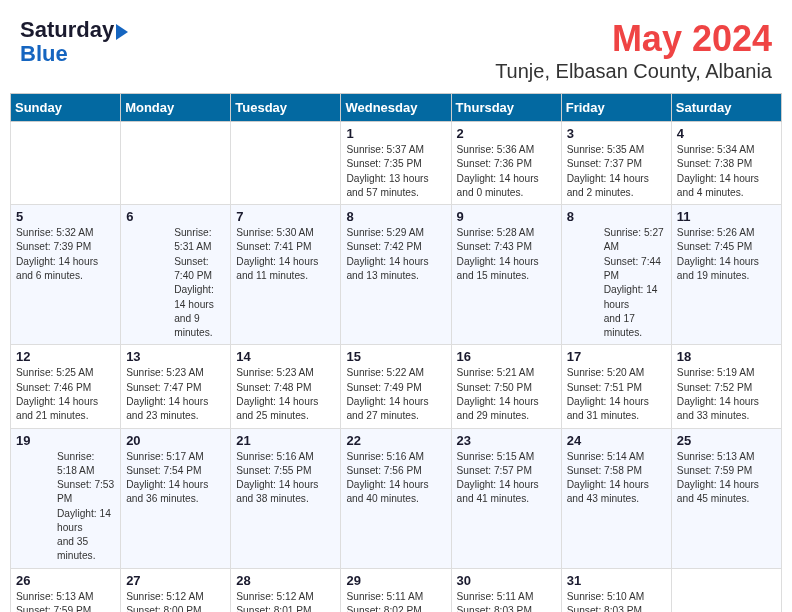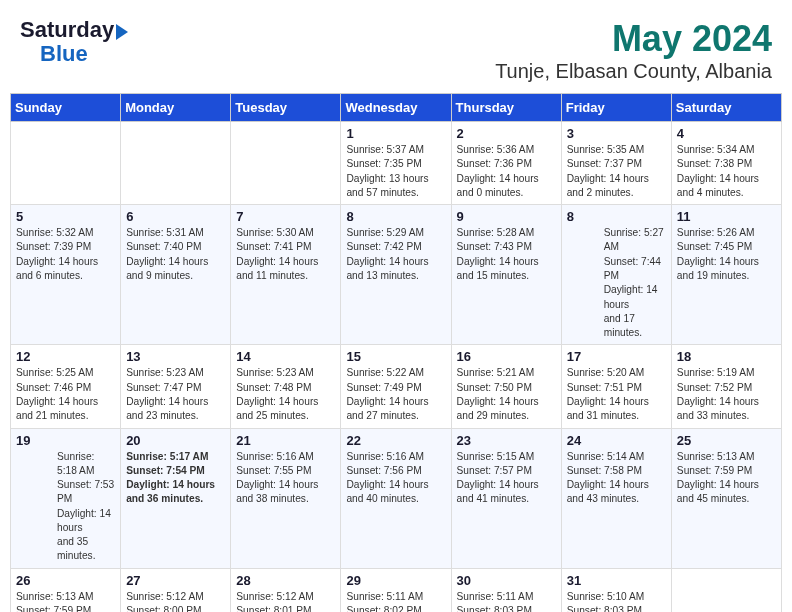--- a/index.html
+++ b/index.html
@@ -19,48 +19,48 @@
     .logo {
       display: flex;
       align-items: center;
     }
     .logo-text {
       font-size: 22px;
       font-weight: bold;
       line-height: 1.1;
     }
     .logo-general { color: #1a1a2e; }
-    .logo-blue { color: #1565c0; margin-left: 20px; }
+    .logo-blue { color: #1565c0; }
     .logo-arrow {
       width: 0; height: 0;
       border-left: 12px solid #1565c0;
       border-top: 8px solid transparent;
       border-bottom: 8px solid transparent;
       margin-left: 2px;
       margin-top: 4px;
     }
     .title-block {
       text-align: right;
     }
     .month-title {
       font-size: 36px;
       font-weight: bold;
-      color: #0f766e;
+      color: #ef4444;
     }
     .location-title {
       font-size: 20px;
       color: #333;
     }
     .calendar {
       width: 100%;
       border-collapse: collapse;
       margin-top: 6px;
     }
     .calendar th {
-      background: #1d4ed8;
+      background: #0369a1;
       color: #fff;
       font-size: 13px;
       font-weight: bold;
       padding: 6px 4px;
       text-align: left;
       border: 1px solid #ccc;
     }
     .calendar td {
       border: 1px solid #ddd;
       vertical-align: top;
@@ -158,21 +158,21 @@
       <tr>
         <td>
           <div class="day-number">5</div>
           <div class="day-info" style="white-space: pre-line;">Sunrise: 5:32 AM
 Sunset: 7:39 PM
 Daylight: 14 hours
 and 6 minutes.</div>
         </td>
         <td>
           <div class="day-number">6</div>
-          <div class="day-info" style="white-space: pre-line;">Sunrise: 5:31 AM
+          <div class="day-info" style="white-space: pre-line; margin-left: 48px;">Sunrise: 5:31 AM
 Sunset: 7:40 PM
 Daylight: 14 hours
 and 9 minutes.</div>
         </td>
         <td>
           <div class="day-number">7</div>
           <div class="day-info" style="white-space: pre-line;">Sunrise: 5:30 AM
 Sunset: 7:41 PM
 Daylight: 14 hours
 and 11 minutes.</div>
@@ -260,21 +260,21 @@
       <tr>
         <td>
           <div class="day-number">19</div>
           <div class="day-info" style="white-space: pre-line; margin-left: 41px;">Sunrise: 5:18 AM
 Sunset: 7:53 PM
 Daylight: 14 hours
 and 35 minutes.</div>
         </td>
         <td>
           <div class="day-number">20</div>
-          <div class="day-info" style="white-space: pre-line; font-weight: bold;">Sunrise: 5:17 AM
+          <div class="day-info" style="white-space: pre-line;">Sunrise: 5:17 AM
 Sunset: 7:54 PM
 Daylight: 14 hours
 and 36 minutes.</div>
         </td>
         <td>
           <div class="day-number">21</div>
           <div class="day-info" style="white-space: pre-line;">Sunrise: 5:16 AM
 Sunset: 7:55 PM
 Daylight: 14 hours
 and 38 minutes.</div>

